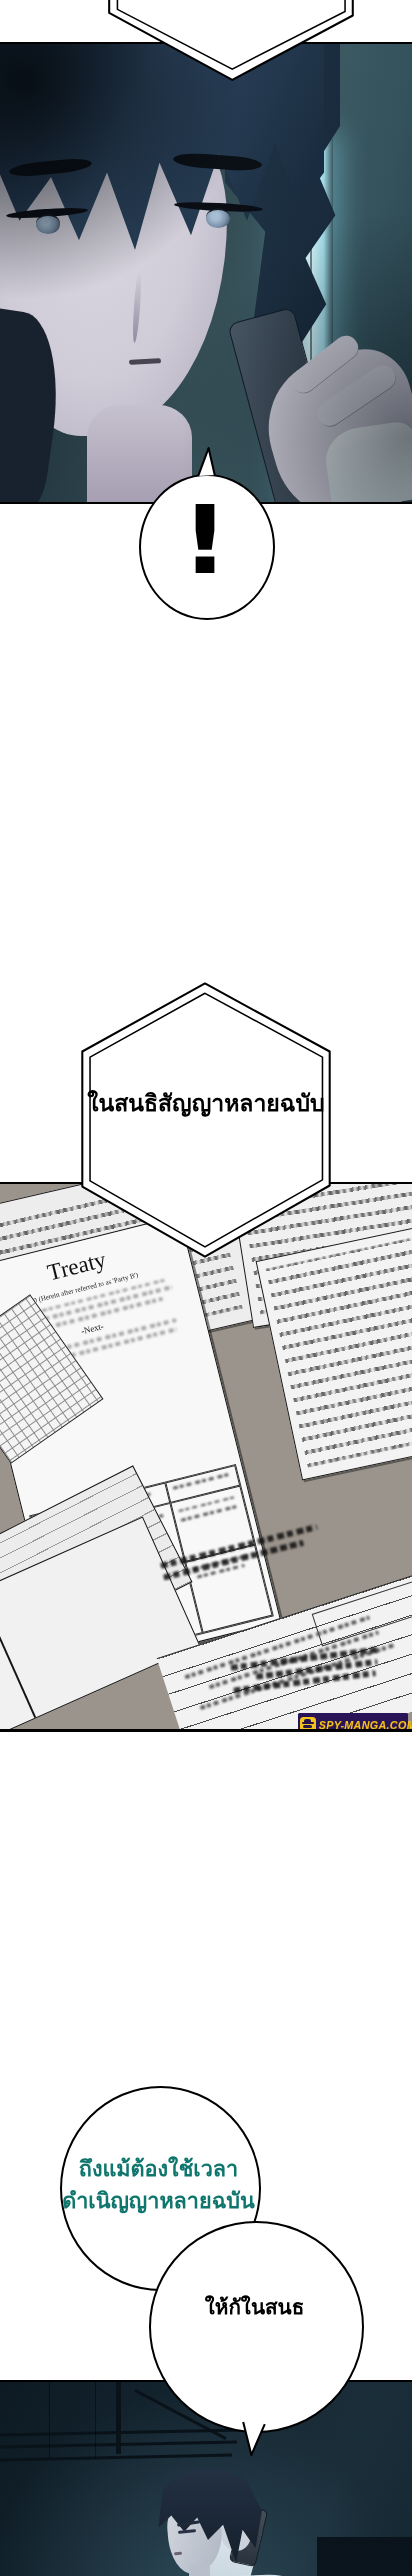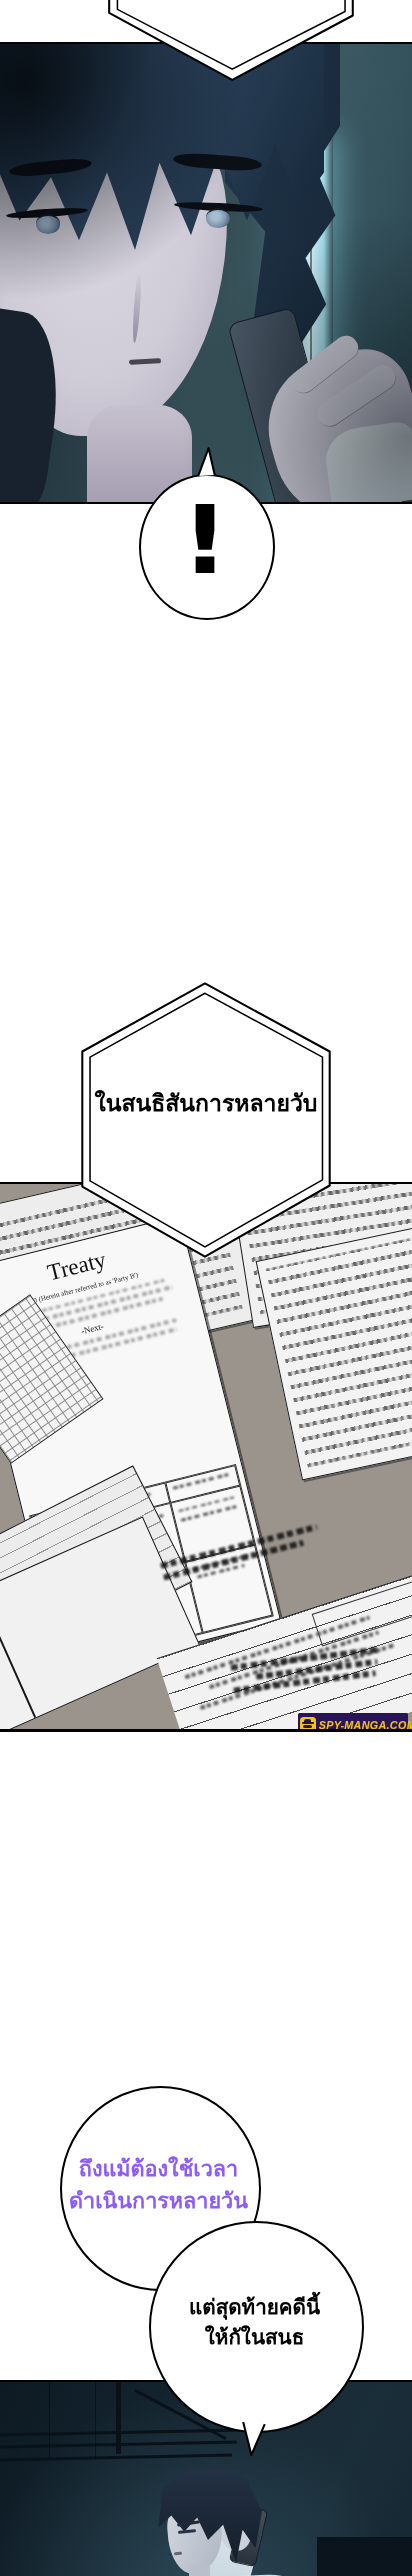--- a/index.html
+++ b/index.html
@@ -125,21 +125,21 @@
     <path d="M6,58 L26,4 L38,56" fill="#ffffff" stroke="#000" stroke-width="4" stroke-linejoin="round"></path>
   </svg>
   <div class="bubble-ellipse z5" style="left:139px;top:474px;width:132px;height:142px;border-width:2.6px;"></div>
   <div class="bubble-text z6" style="left:139px;top:485px;width:132px;font-size:95px;font-weight:900;transform:scaleX(1.12);font-family:'DejaVu Sans',sans-serif;">!</div>
 
   <svg class="abs z5" style="left:72px;top:974px;" width="268" height="289" viewBox="0 0 520 560">
     <polygon points="258,18 20,150 20,412 258,548 500,410 500,150" fill="#ffffff" stroke="#000" stroke-width="4" stroke-linejoin="round"></polygon>
     <polygon points="258,37 35,161 35,401 258,529 486,399 486,161" fill="none" stroke="#000" stroke-width="3"></polygon>
   </svg>
   <div class="abs z6 thai" style="left:77px;top:1088px;width:258px;text-align:center;font-size:23px;line-height:31px;color:#000;">
-    <div>ในสนธิสันการหลายวับ</div>
+    <div>ในสนธิสัญญาหลายฉบับ</div>
   </div>
 
   <section class="panel p2">
     <div class="rows light" style="left:0;top:5.2px;width:155px;height:82px;transform:rotate(-12deg);"></div>
     <div class="paper" style="left:-27px;top:-4.1px;width:268px;height:170px;transform:rotate(-13deg);">
       <div class="rows" style="left:9.3px;top:10.3px;right:12.4px;bottom:13.4px;"></div>
     </div>
     <div class="paper" style="left:241px;top:-10.3px;width:201px;height:137px;transform:rotate(-9deg);background:#f0f0f0;">
       <div class="rows" style="left:8.2px;top:9.3px;right:10.3px;bottom:11.3px;"></div>
     </div>
@@ -224,31 +224,30 @@
         <i style="left:4.1px;top:1.5px;width:7.2px;height:3.6px;border-radius:2.1px 2.1px 0 0;"></i>
         <i style="left:1.5px;top:4.6px;width:12.4px;height:2.1px;border-radius:1px;"></i>
         <i style="left:3.1px;top:7.7px;width:9.3px;height:3.1px;border-radius:1.5px;"></i>
         <i style="left:4.6px;top:12px;width:6.2px;height:2.1px;border-radius:0 0 3.1px 3.1px;"></i>
       </div>
       <div class="wm-text" style="color:#f2c21d;">SPY-MANGA.COM</div>
     </div>
   </section>
 
   <div class="bubble-ellipse z5" style="left:60px;top:2086px;width:197px;height:201px;"></div>
-  <div class="abs z6 thai" style="left:60px;top:2153px;width:197px;text-align:center;font-size:21.6px;line-height:32px;color:#8b5cf6;">
+  <div class="abs z6 thai" style="left:60px;top:2153px;width:197px;text-align:center;font-size:21.6px;line-height:32px;color:#0f766e;">
     <div>ถึงแม้ต้องใช้เวลา</div>
-    <div>ดำเนินการหลายวัน</div>
+    <div>ดำเนิญญาหลายฉบัน</div>
   </div>
 
   <div class="bubble-ellipse z6" style="left:149px;top:2221px;width:211px;height:208px;"></div>
   <svg class="abs z6" style="left:241px;top:2421px;" width="27" height="37" viewBox="0 0 52 72">
     <path d="M4,2 L20,66 L46,6" fill="#ffffff" stroke="#000" stroke-width="4" stroke-linejoin="round"></path>
   </svg>
   <div class="abs z6 thai" style="left:149px;top:2292px;width:211px;text-align:center;font-size:20.6px;line-height:30px;color:#000;">
-    <div>แต่สุดท้ายคดีนี้</div>
     <div>ให้กัในสนธ</div>
   </div>
 
   <section class="panel p3">
     <div class="p3-line" style="left:-5.2px;top:49px;width:247px;height:2.6px;transform:rotate(-1.2deg);"></div>
     <div class="p3-line" style="left:-5.2px;top:61px;width:242px;height:2.6px;transform:rotate(-1.2deg);"></div>
     <div class="p3-line" style="left:-5.2px;top:74px;width:237px;height:2.6px;transform:rotate(-1.2deg);"></div>
     <div class="p3-line" style="left:116px;top:0;width:4.6px;height:72px;"></div>
     <div class="p3-line" style="left:129px;top:31px;width:103px;height:2.6px;transform:rotate(28deg);"></div>
     <div class="abs" style="left:49px;top:0;width:1px;height:77px;background:rgba(0,0,0,.4);"></div>

